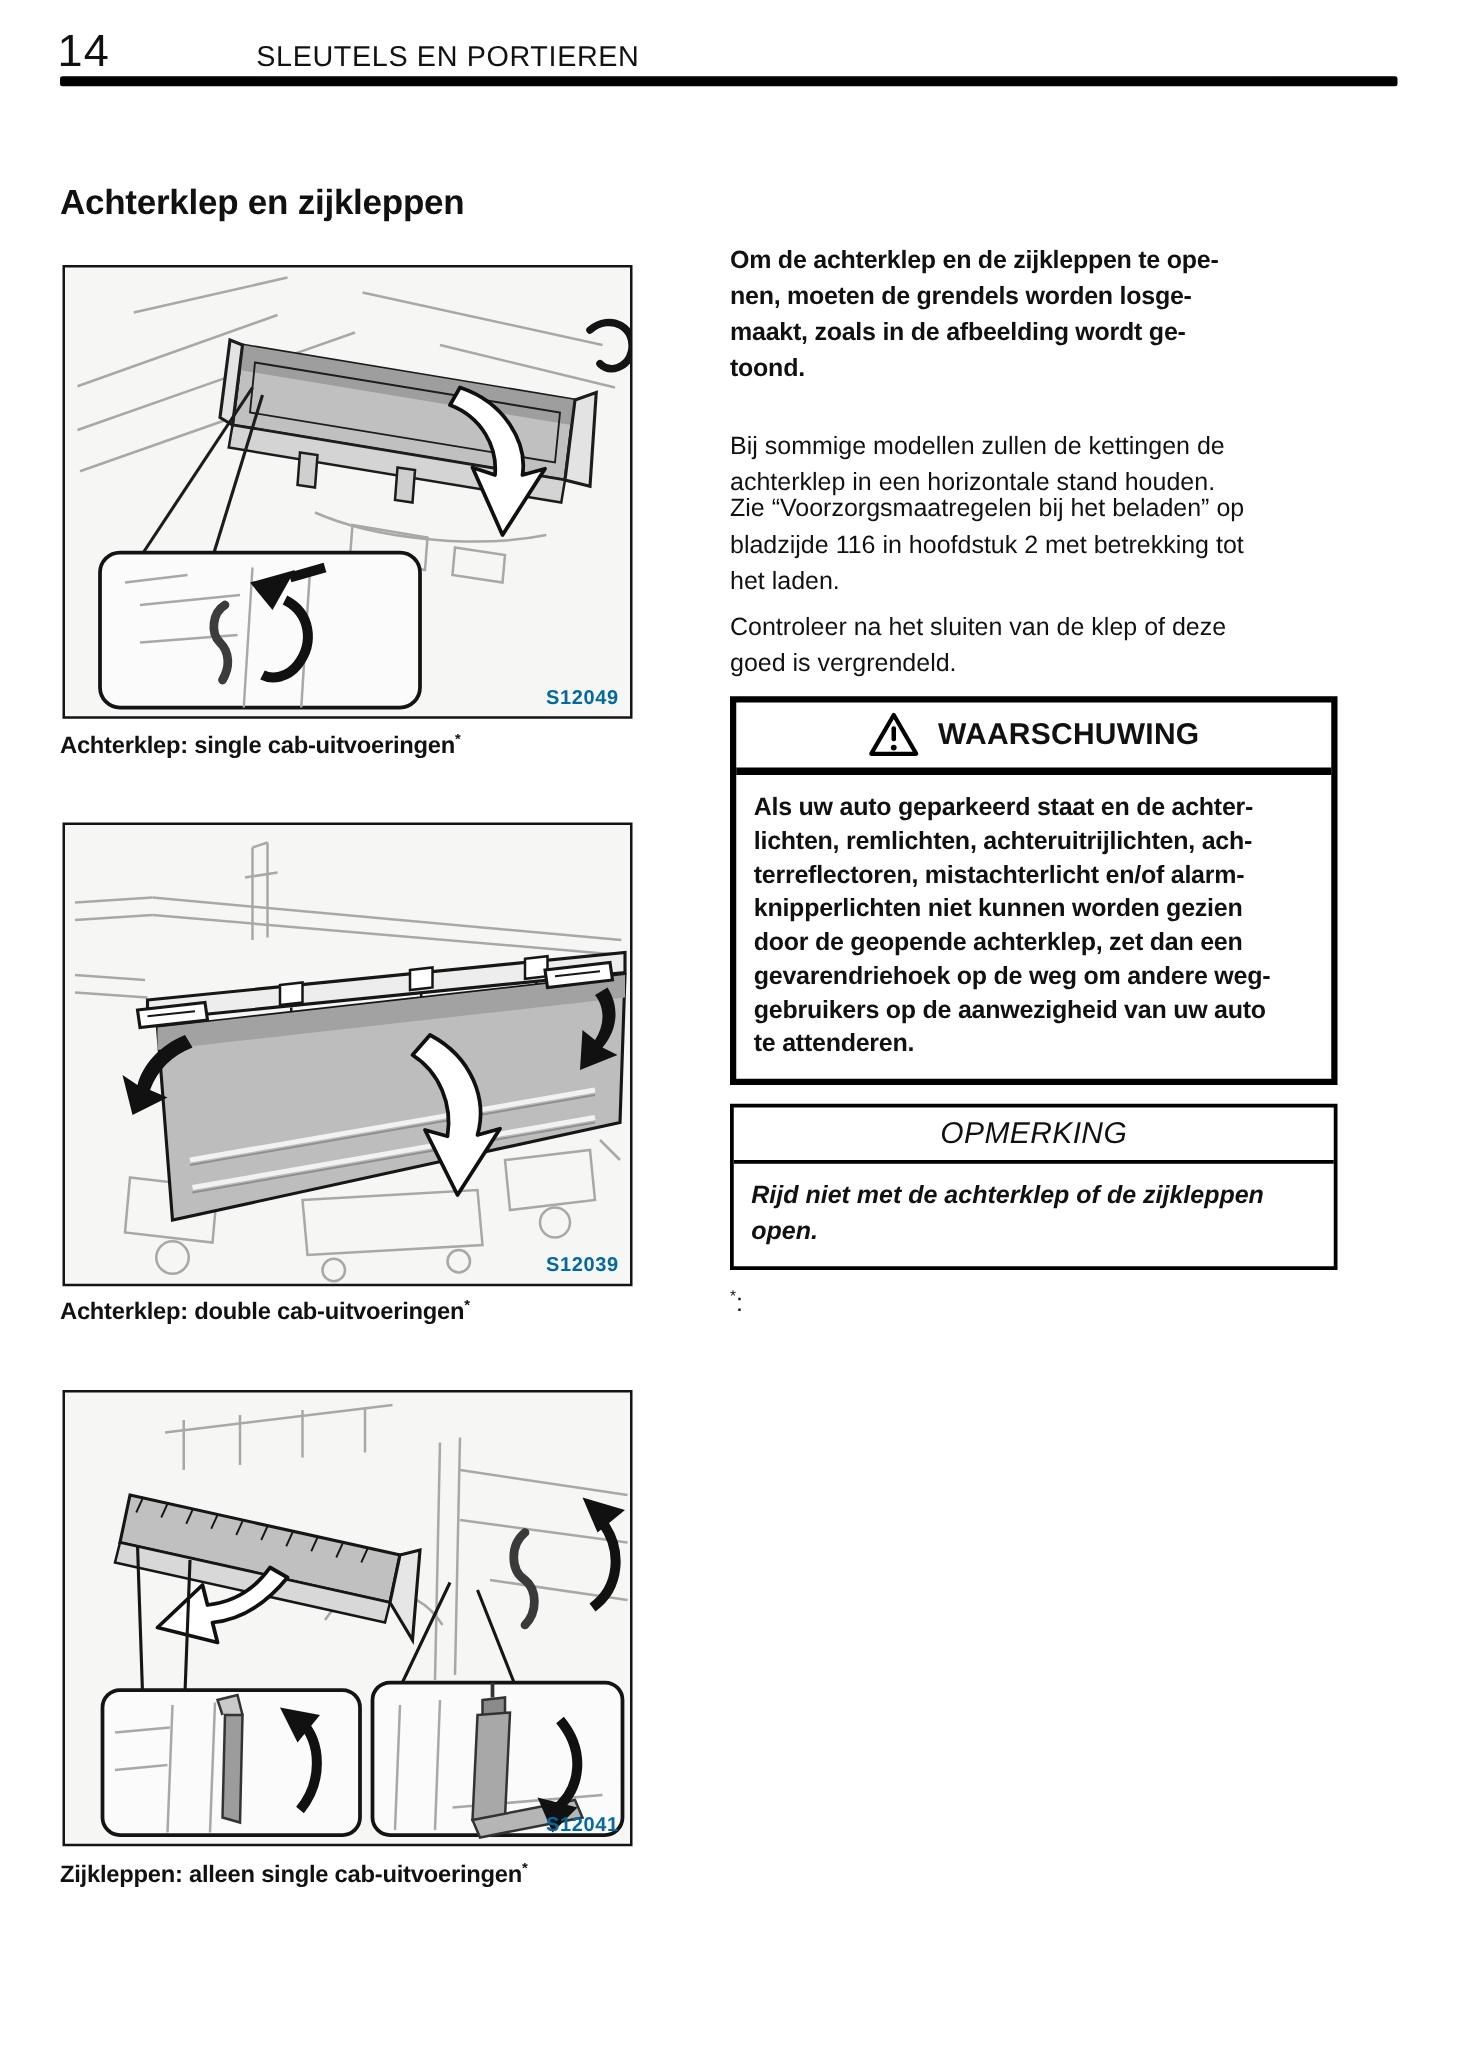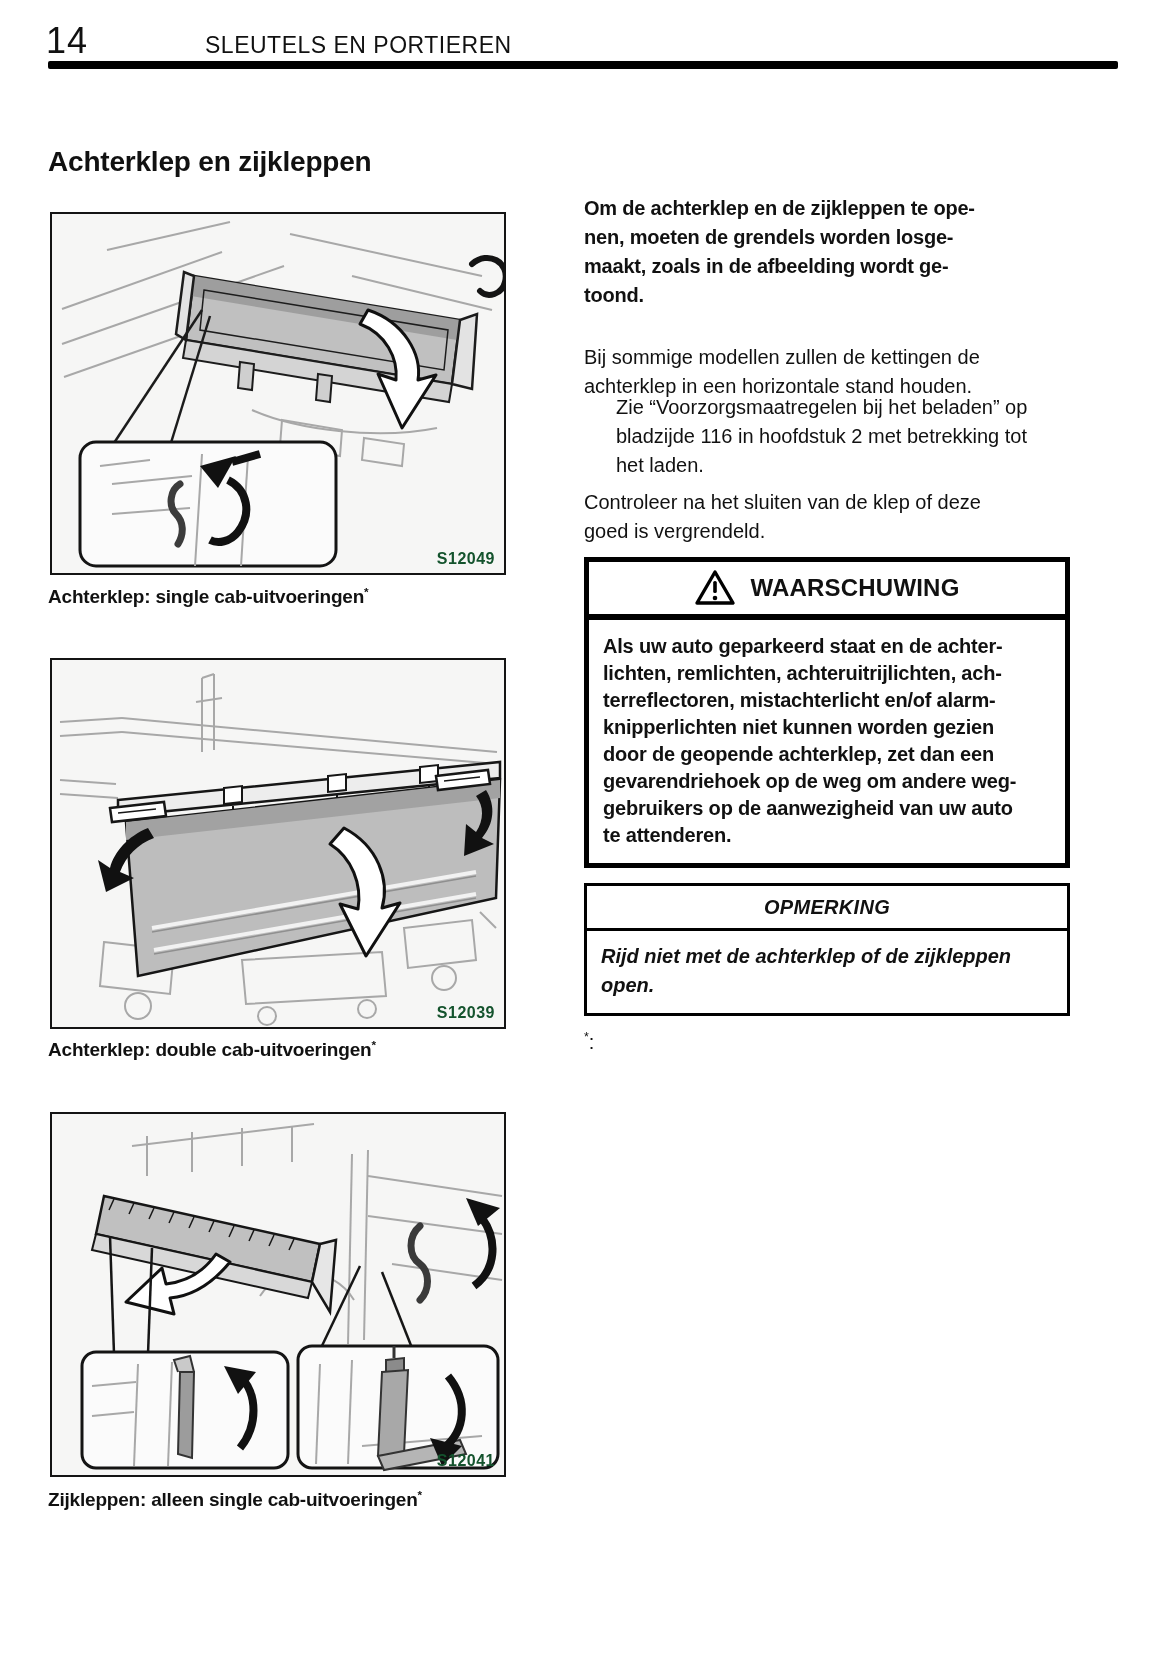--- a/index.html
+++ b/index.html
@@ -11,36 +11,36 @@
   .abs{position:absolute;}
   
   .page-number{left:46px;top:20px;font-size:36px;font-weight:400;letter-spacing:1px;}
   .chapter-title{left:205px;top:32px;font-size:23px;font-weight:400;letter-spacing:.5px;}
   .header-rule{left:48px;top:61px;width:1070px;height:8px;background:#000;border-radius:2px;}
   
   .section-title{left:48px;top:146px;font-size:28px;font-weight:700;letter-spacing:-.2px;}
   
   .figure{left:50px;width:452px;border:2px solid #141414;background:#f6f6f5;box-sizing:content-box;}
   .figure svg{display:block;}
-  .figure-code{position:absolute;right:9px;bottom:5px;font-size:16px;font-weight:700;color:#14532d;letter-spacing:.5px;}
+  .figure-code{position:absolute;right:9px;bottom:5px;font-size:16px;font-weight:700;color:#0369a1;letter-spacing:.5px;}
   .fig-caption{left:48px;font-size:19px;font-weight:700;letter-spacing:-.2px;white-space:nowrap;}
   sup{font-size:.62em;vertical-align:super;}
   
   .col{left:584px;width:478px;}
   .para{font-size:20px;line-height:29px;white-space:pre-line;}
   .para.lead{font-weight:700;letter-spacing:-.2px;}
   
   .warning-box{left:584px;top:557px;width:476px;border:5px solid #000;background:#fff;}
   .warning-head{display:flex;align-items:center;justify-content:center;gap:14px;height:52px;border-bottom:6px solid #000;}
   .warning-title{font-size:24px;font-weight:700;letter-spacing:.2px;}
   .warning-body{padding:13px 30px 14px 14px;font-size:20px;font-weight:700;line-height:27px;white-space:pre-line;letter-spacing:-.2px;}
   
   .note-box{left:584px;top:883px;width:480px;border:3px solid #000;background:#fff;}
   .note-head{display:flex;align-items:center;justify-content:center;height:42px;border-bottom:3px solid #000;}
-  .note-title{font-size:20px;font-weight:700;font-style:italic;letter-spacing:.3px;}
+  .note-title{font-size:24px;font-weight:400;font-style:italic;letter-spacing:.3px;}
   .note-body{padding:11px 24px 13px 14px;font-size:20px;font-weight:700;font-style:italic;line-height:29px;white-space:pre-line;}
   
   .footnote{left:584px;top:1030px;width:478px;display:flex;}
   .fn-marker{width:38px;font-size:20px;flex:0 0 auto;}
   .fn-text{font-size:20px;line-height:29px;white-space:pre-line;}
 </style>
 </head>
 <body>
 
 <div class="abs page-number">14</div>
@@ -258,21 +258,21 @@
 <div class="abs fig-caption" style="top:1488px;">
   <span>Zijkleppen: alleen single cab-uitvoeringen</span><sup>*</sup>
 </div>
 
 <div class="abs col para lead" style="top:194px;">Om de achterklep en de zijkleppen te ope-
 nen, moeten de grendels worden losge-
 maakt, zoals in de afbeelding wordt ge-
 toond.</div>
 <div class="abs col para" style="top:343px;">Bij sommige modellen zullen de kettingen de
 achterklep in een horizontale stand houden.</div>
-<div class="abs col para" style="top:393px;margin-left:32px;">Zie “Voorzorgsmaatregelen bij het beladen” op
+<div class="abs col para" style="top:393px;">Zie “Voorzorgsmaatregelen bij het beladen” op
 bladzijde 116 in hoofdstuk 2 met betrekking tot
 het laden.</div>
 <div class="abs col para" style="top:488px;">Controleer na het sluiten van de klep of deze
 goed is vergrendeld.</div>
 
 <div class="abs warning-box">
   <div class="warning-head">
     <svg width="42" height="38" viewBox="0 0 42 38">
       <path d="M21 3 L39 34 L3 34 Z" fill="#fff" stroke="#000" stroke-width="3.4" stroke-linejoin="round"></path>
       <rect x="19.2" y="12" width="3.6" height="12" rx="1.6" fill="#000"></rect>

